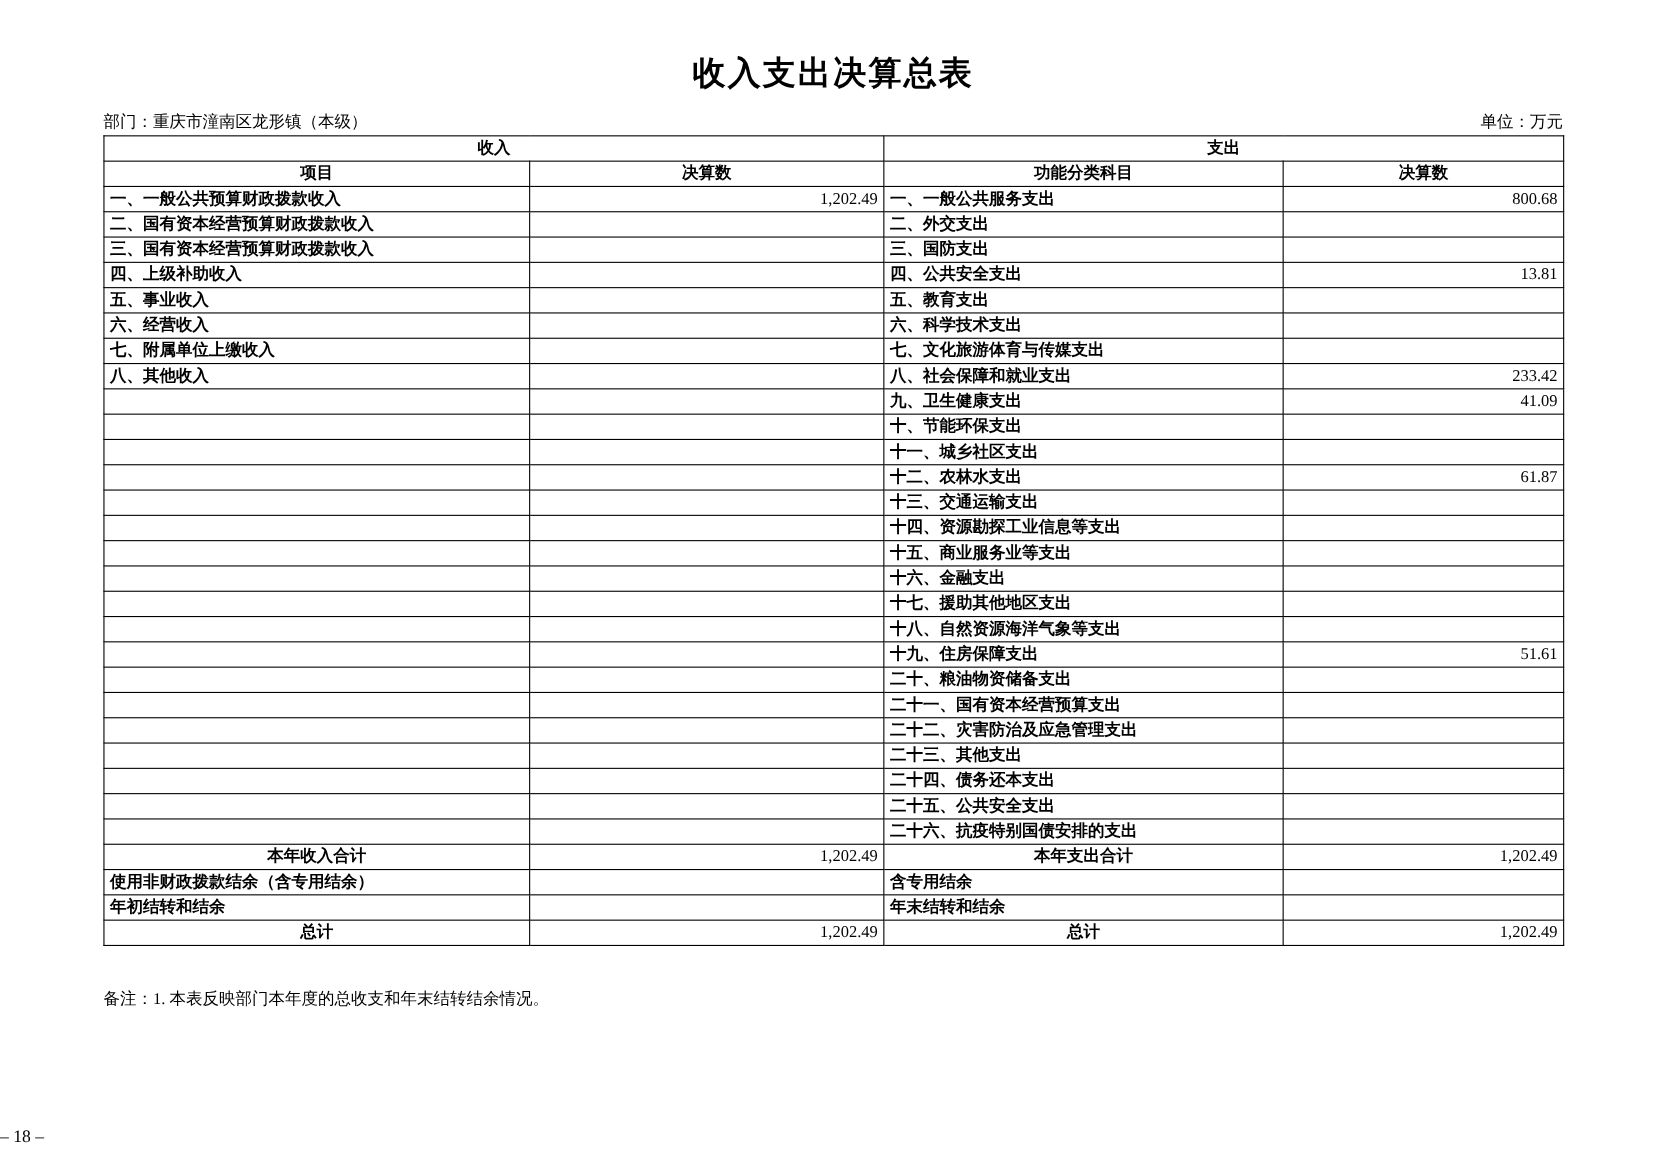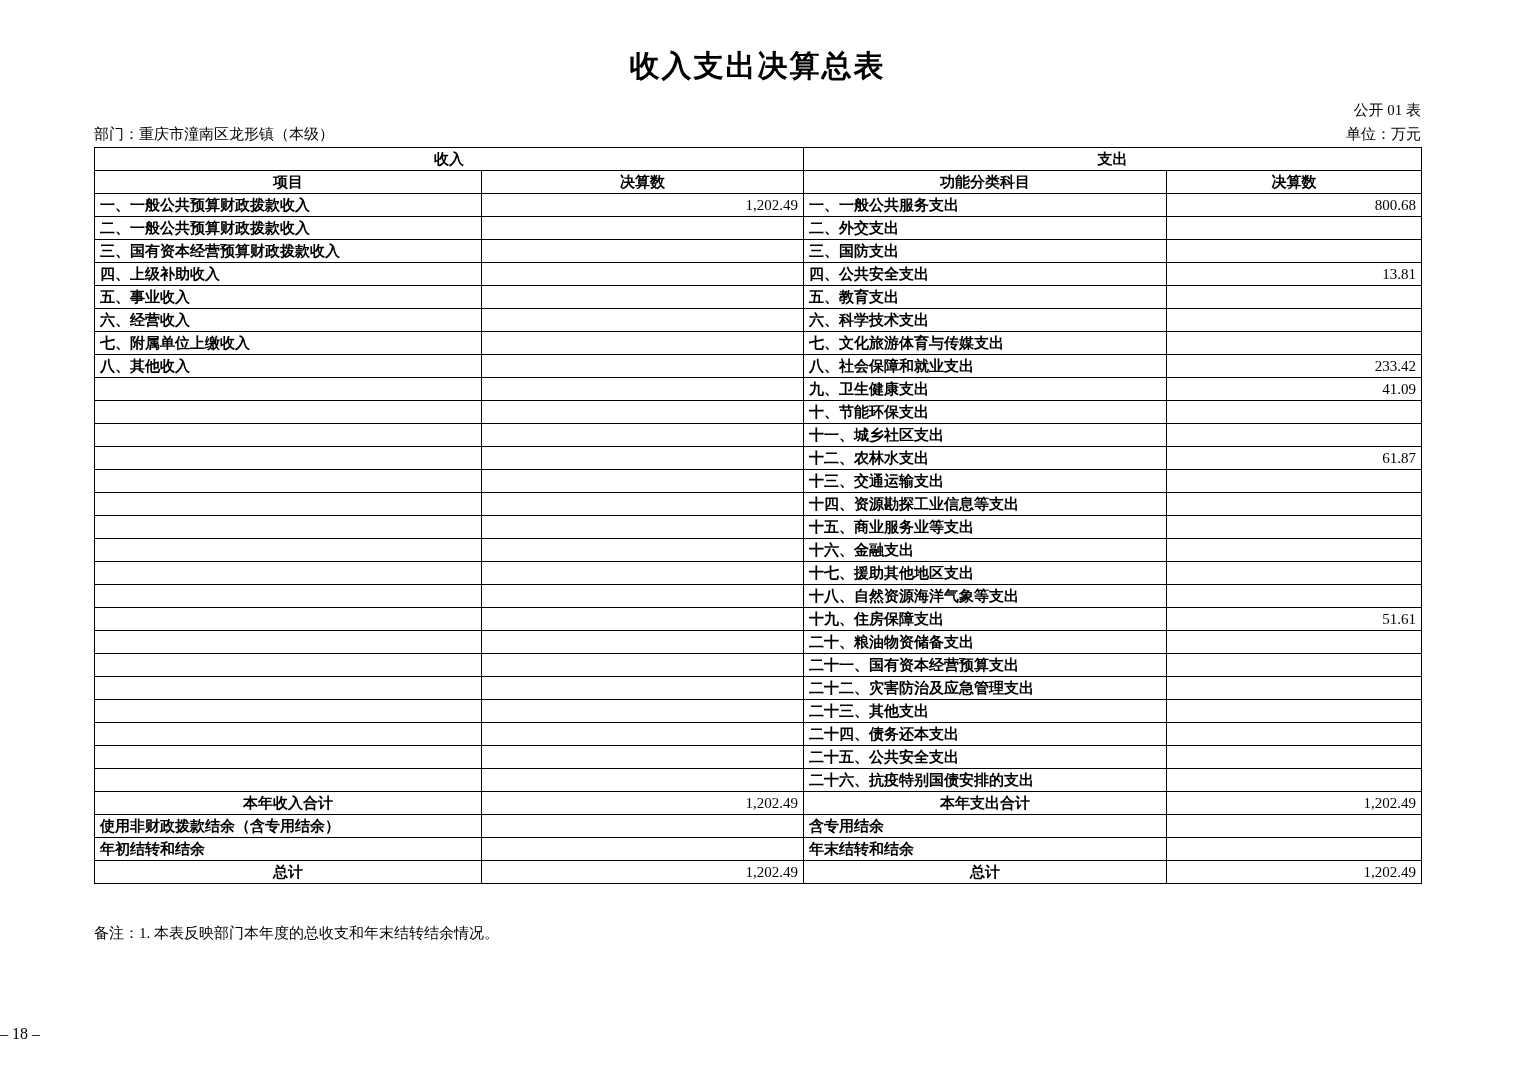--- a/index.html
+++ b/index.html
@@ -84,21 +84,20 @@
     font-family: "Liberation Serif", serif;
   }
 </style>
 </head>
 <body>
 
 <div class="page">
 
   <h1 class="doc-title">收入支出决算总表</h1>
 
-  <div class="table-code">公开 01 表</div>
 
   <div class="meta-row">
     <span>部门：重庆市潼南区龙形镇（本级）</span>
     <span>单位：万元</span>
   </div>
 
   <table class="main-table">
     <colgroup>
       <col style="width:387px">
       <col style="width:322px">
@@ -118,21 +117,21 @@
       </tr>
     </thead>
     <tbody>
         <tr>
           <td class="item">一、一般公共预算财政拨款收入</td>
           <td class="amount">1,202.49</td>
           <td class="item">一、一般公共服务支出</td>
           <td class="amount">800.68</td>
         </tr>
         <tr>
-          <td class="item">二、一般公共预算财政拨款收入</td>
+          <td class="item">二、国有资本经营预算财政拨款收入</td>
           <td class="amount"></td>
           <td class="item">二、外交支出</td>
           <td class="amount"></td>
         </tr>
         <tr>
           <td class="item">三、国有资本经营预算财政拨款收入</td>
           <td class="amount"></td>
           <td class="item">三、国防支出</td>
           <td class="amount"></td>
         </tr>

